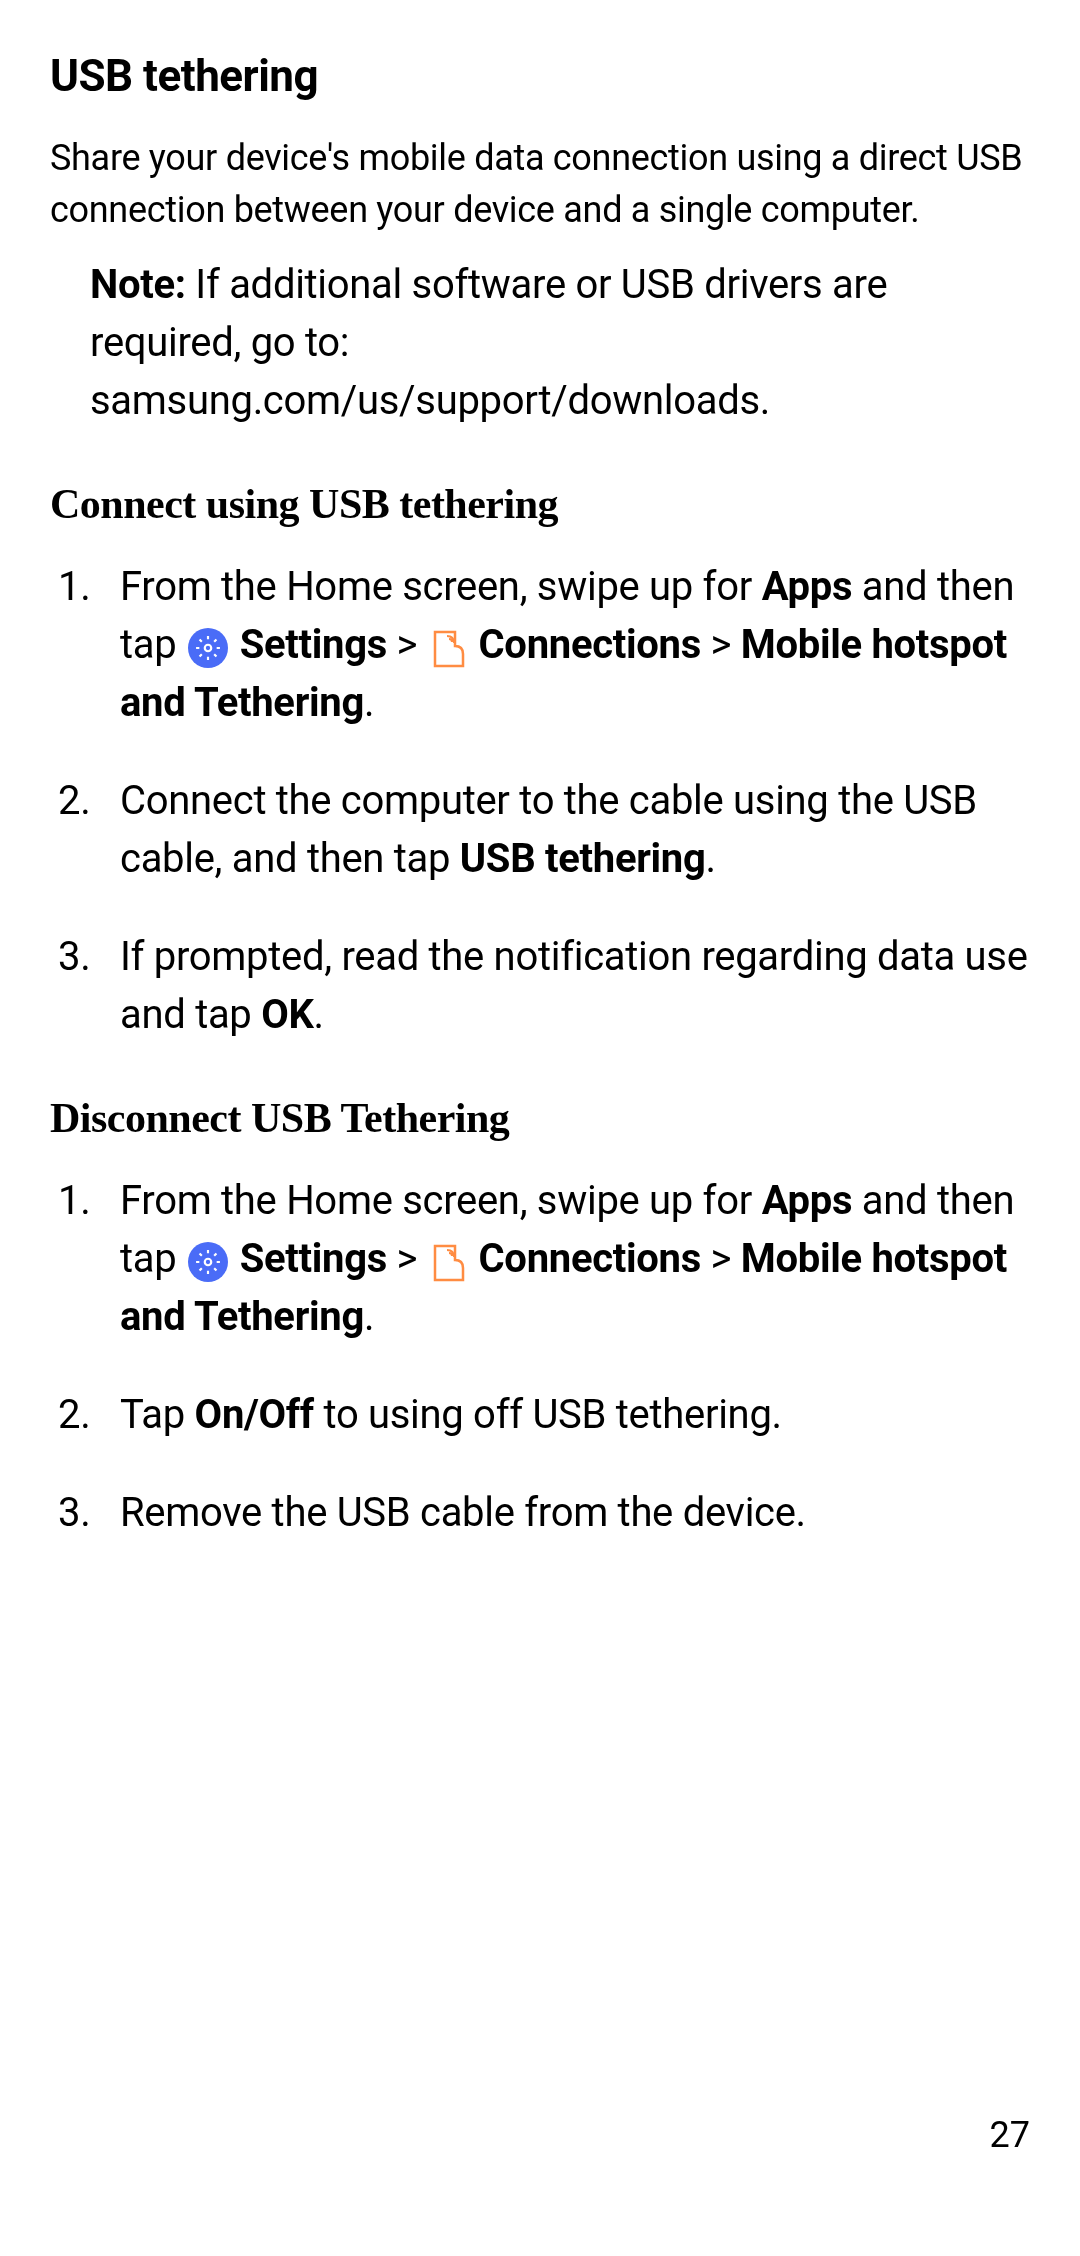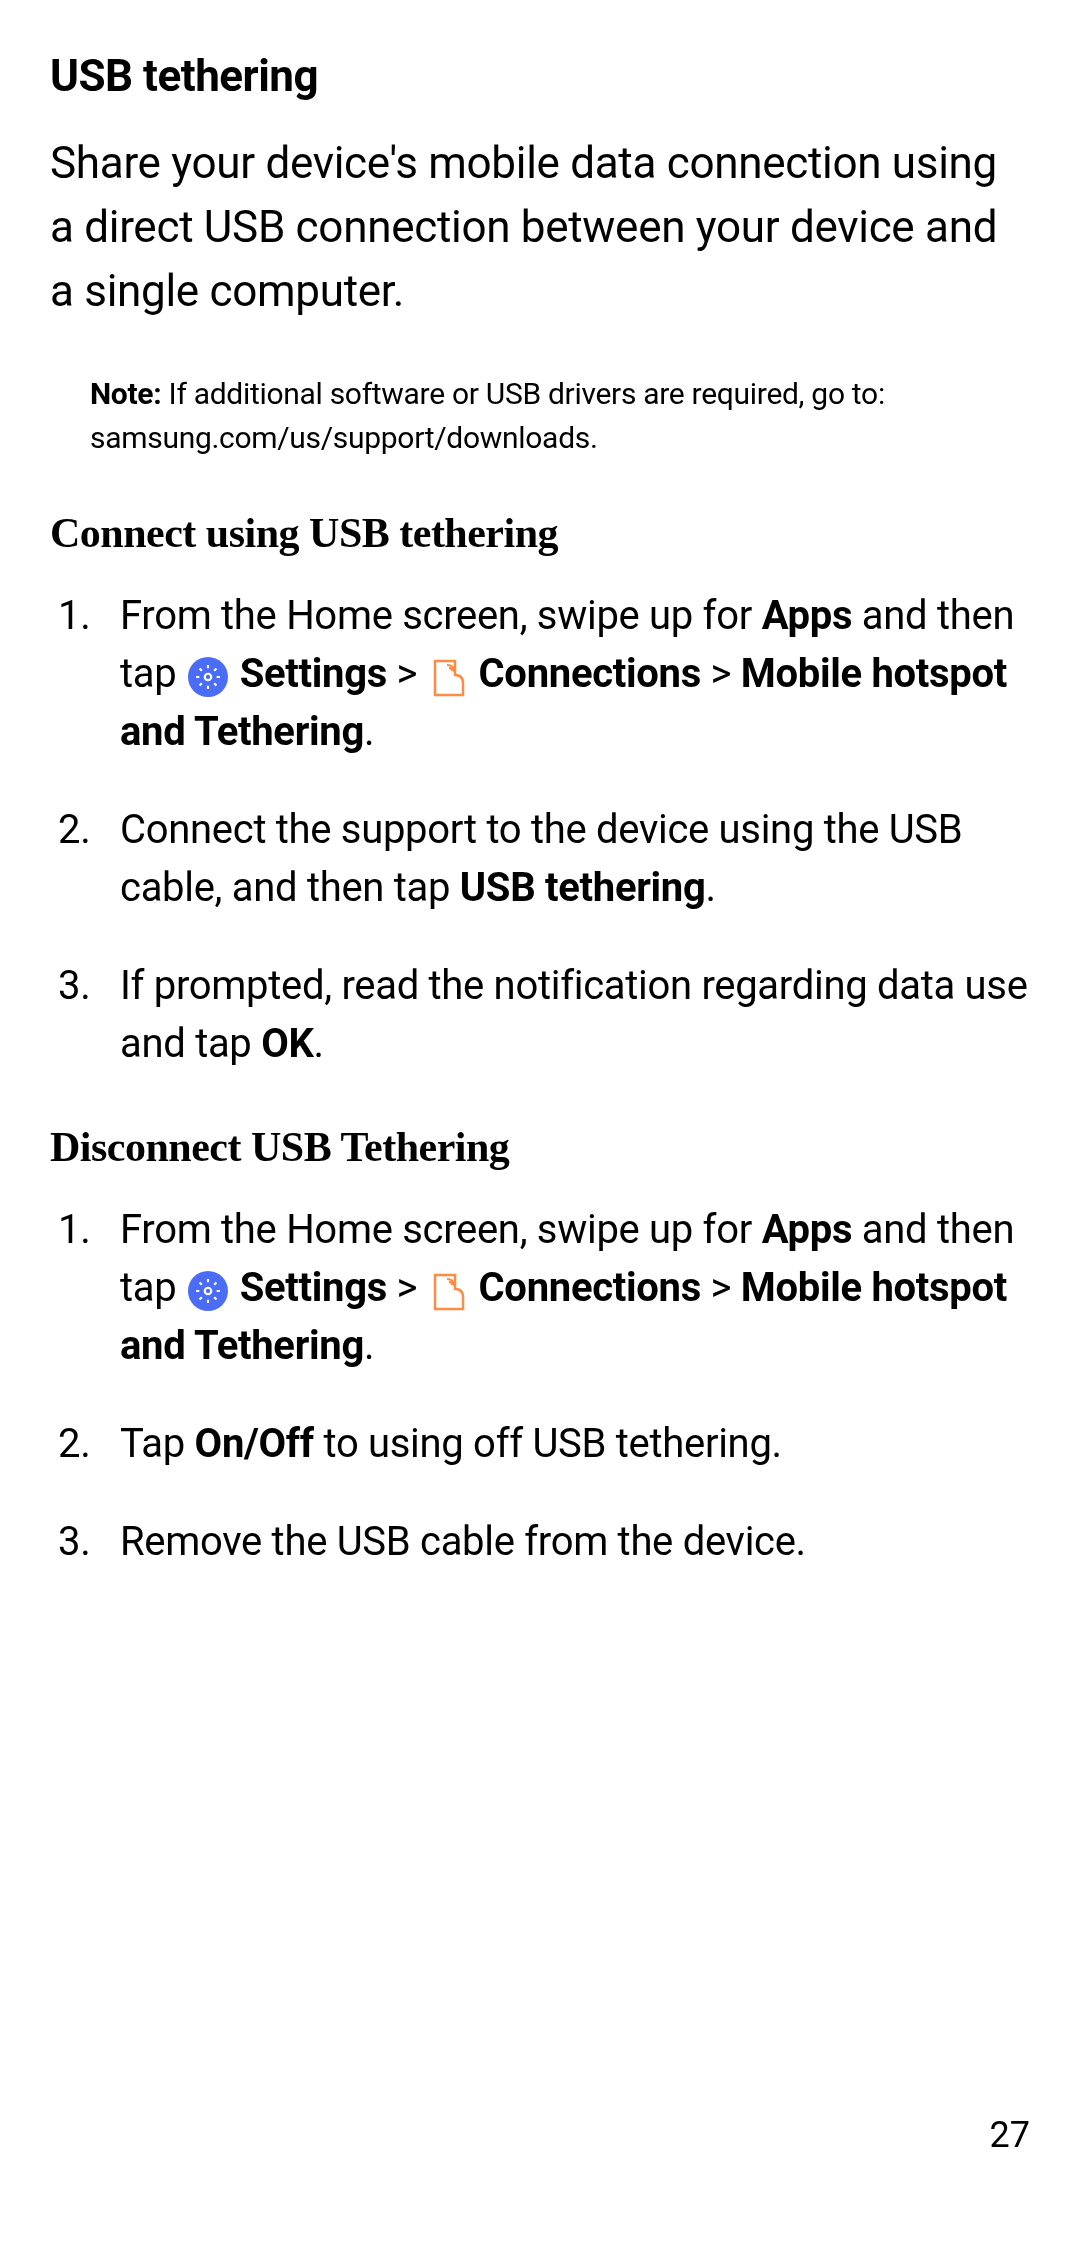--- a/index.html
+++ b/index.html
@@ -24,29 +24,29 @@
     }
     .heading-2 {
       font-size: 42px;
       font-weight: 700;
       margin-top: 50px;
       margin-bottom: 30px;
       letter-spacing: -0.5px;
       font-family: Liberation Serif, serif;
     }
     .paragraph {
-      font-size: 44px;
+      font-size: 36px;
       line-height: 1.45;
-      margin-bottom: 49px;
+      margin-bottom: 20px;
       letter-spacing: -0.3px;
     }
     .note-block {
       padding-left: 40px;
       padding-right: 20px;
-      font-size: 30px;
+      font-size: 40px;
       line-height: 1.45;
       margin-bottom: 16px;
       letter-spacing: -0.3px;
     }
     .note-label {
       font-weight: 700;
     }
     .list {
       counter-reset: item;
       list-style: none;
@@ -134,21 +134,21 @@
           <path d="M12 1v3m0 16v3M4.2 4.2l2.1 2.1m11.4 11.4l2.1 2.1M1 12h3m16 0h3M4.2 19.8l2.1-2.1m11.4-11.4l2.1-2.1"></path>
         </svg>
       </span><span class="bold"> Settings</span><span class="chevron"> &gt; </span><span class="icon-connections">
         <svg viewBox="0 0 38 44">
           <path d="M 6 6 L 26 6 L 26 20 Q 34 20 34 28 L 34 40 L 6 40 Z" fill="none" stroke="#ff8c42" stroke-width="2.5"></path>
           <path d="M 20 13 Q 23 13 23 16 M 18 10 Q 25 10 25 17" fill="none" stroke="#ff8c42" stroke-width="2"></path>
         </svg>
       </span><span class="bold"> Connections</span><span class="chevron"> &gt; </span><span class="bold">Mobile hotspot and Tethering</span><span>.</span>
   </li>
   <li class="list-item">
-    <span>Connect the support to the device using the USB cable, and then tap </span><span class="bold">USB tethering</span><span>.</span>
+    <span>Connect the computer to the cable using the USB cable, and then tap </span><span class="bold">USB tethering</span><span>.</span>
   </li>
   <li class="list-item">
     <span>If prompted, read the notification regarding data use and tap </span><span class="bold">OK</span><span>.</span>
   </li>
 </ol>
 
 <h2 class="heading-2">Disconnect USB Tethering</h2>
 
 <ol class="list">
   <li class="list-item">

